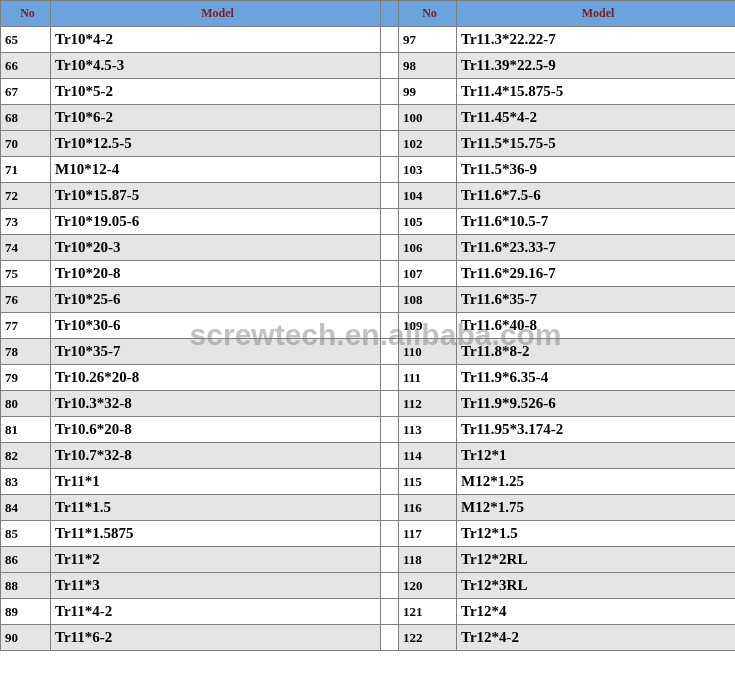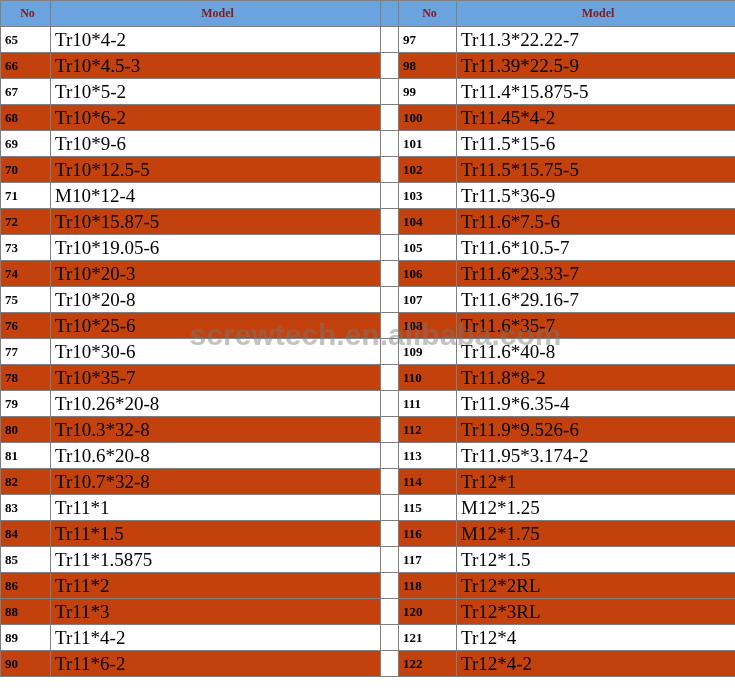--- a/index.html
+++ b/index.html
@@ -44,31 +44,31 @@
     height: 30px;
     padding: 0;
   }
   td.no-cell {
     font-weight: bold;
     font-size: 13px;
     text-align: left;
     padding-left: 4px;
   }
   td.model-cell {
-    font-weight: normal;
-    font-size: 19px;
+    font-weight: bold;
+    font-size: 15px;
     padding-left: 5px;
   }
   td.gap {
     border: none;
     background: #ffffff;
   }
   .row-shade td.no-cell,
   .row-shade td.model-cell {
-    background: #c2410c;
+    background: #e5e5e5;
   }
   .row-plain td.no-cell,
   .row-plain td.model-cell {
     background: #ffffff;
   }
   .watermark {
     position: absolute;
     left: 8px;
     top: 0;
     width: 735px;
@@ -134,27 +134,20 @@
         <td class="no-cell">99</td>
         <td class="model-cell">Tr11.4*15.875-5</td>
       </tr>
       <tr class="row-shade">
         <td class="no-cell">68</td>
         <td class="model-cell">Tr10*6-2</td>
         <td class="gap"></td>
         <td class="no-cell">100</td>
         <td class="model-cell">Tr11.45*4-2</td>
       </tr>
-      <tr class="row-plain">
-        <td class="no-cell">69</td>
-        <td class="model-cell">Tr10*9-6</td>
-        <td class="gap"></td>
-        <td class="no-cell">101</td>
-        <td class="model-cell">Tr11.5*15-6</td>
-      </tr>
       <tr class="row-shade">
         <td class="no-cell">70</td>
         <td class="model-cell">Tr10*12.5-5</td>
         <td class="gap"></td>
         <td class="no-cell">102</td>
         <td class="model-cell">Tr11.5*15.75-5</td>
       </tr>
       <tr class="row-plain">
         <td class="no-cell">71</td>
         <td class="model-cell">M10*12-4</td>

